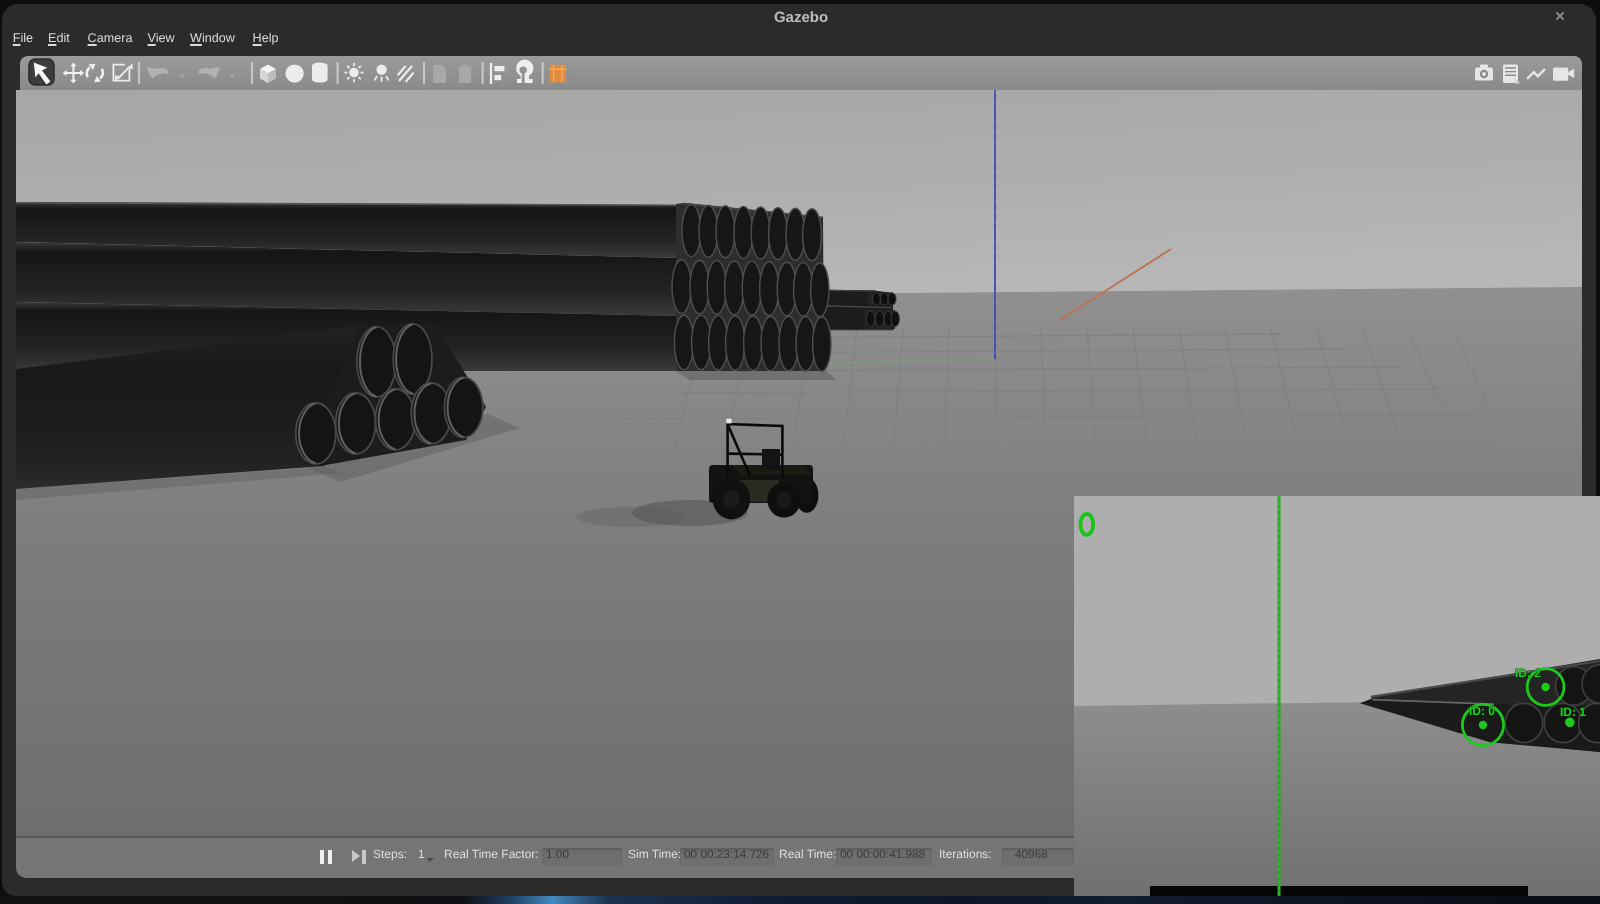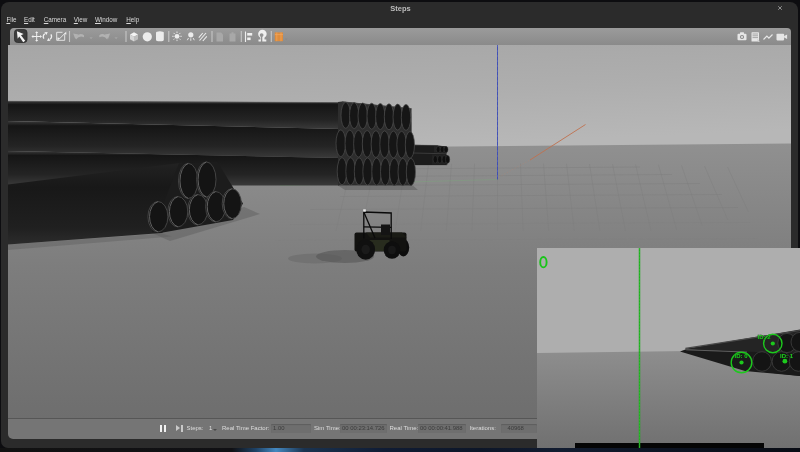--- a/index.html
+++ b/index.html
@@ -17,21 +17,21 @@
   #statusbar{position:absolute;left:8px;top:418px;width:783px;height:20px;background:#757575;border-top:1px solid #565656;border-radius:0 0 5px 5px;overflow:hidden;}
   .sblabel{position:absolute;top:5.5px;color:#dedede;font-size:6px;white-space:nowrap;}
   .sbbox{position:absolute;top:4.5px;height:9.5px;background:#6e6e6e;border-radius:1px;color:#3b3b3b;font-size:5.9px;line-height:9.5px;padding-left:2.5px;white-space:nowrap;overflow:hidden;box-shadow:inset 0 1px 1px rgba(0,0,0,0.15);}
   #inset{position:absolute;left:537px;top:248px;width:263px;height:204px;overflow:hidden;}
   #desktop-bottom{position:absolute;left:0;top:448px;width:800px;height:4px;
     background:linear-gradient(90deg,#121212 0%,#101014 29%,#1e4266 32%,#4488c0 34.5%,#1a3350 38%,#101c34 48%,#0d1628 60%,#121c30 70%,#0e1626 80%,#0b101c 90%,#090c14 100%);}
 </style>
 </head>
 <body>
 <div id="win"></div>
-<div id="title">Steps</div>
+<div id="title">Gazebo</div>
 <svg id="closex" width="6" height="6" style="position:absolute;left:776.5px;top:5px">
   <path d="M1.2 1.2 L4.8 4.8 M4.8 1.2 L1.2 4.8" stroke="#8e8e8e" stroke-width="1"></path>
 </svg>
 <div id="menubar">
   <span style="left:6.4px"><u>F</u>ile</span>
     <span style="left:24px"><u>E</u>dit</span>
     <span style="left:43.8px"><u>C</u>amera</span>
     <span style="left:73.8px"><u>V</u>iew</span>
     <span style="left:95px"><u>W</u>indow</span>
     <span style="left:126.3px"><u>H</u>elp</span>

